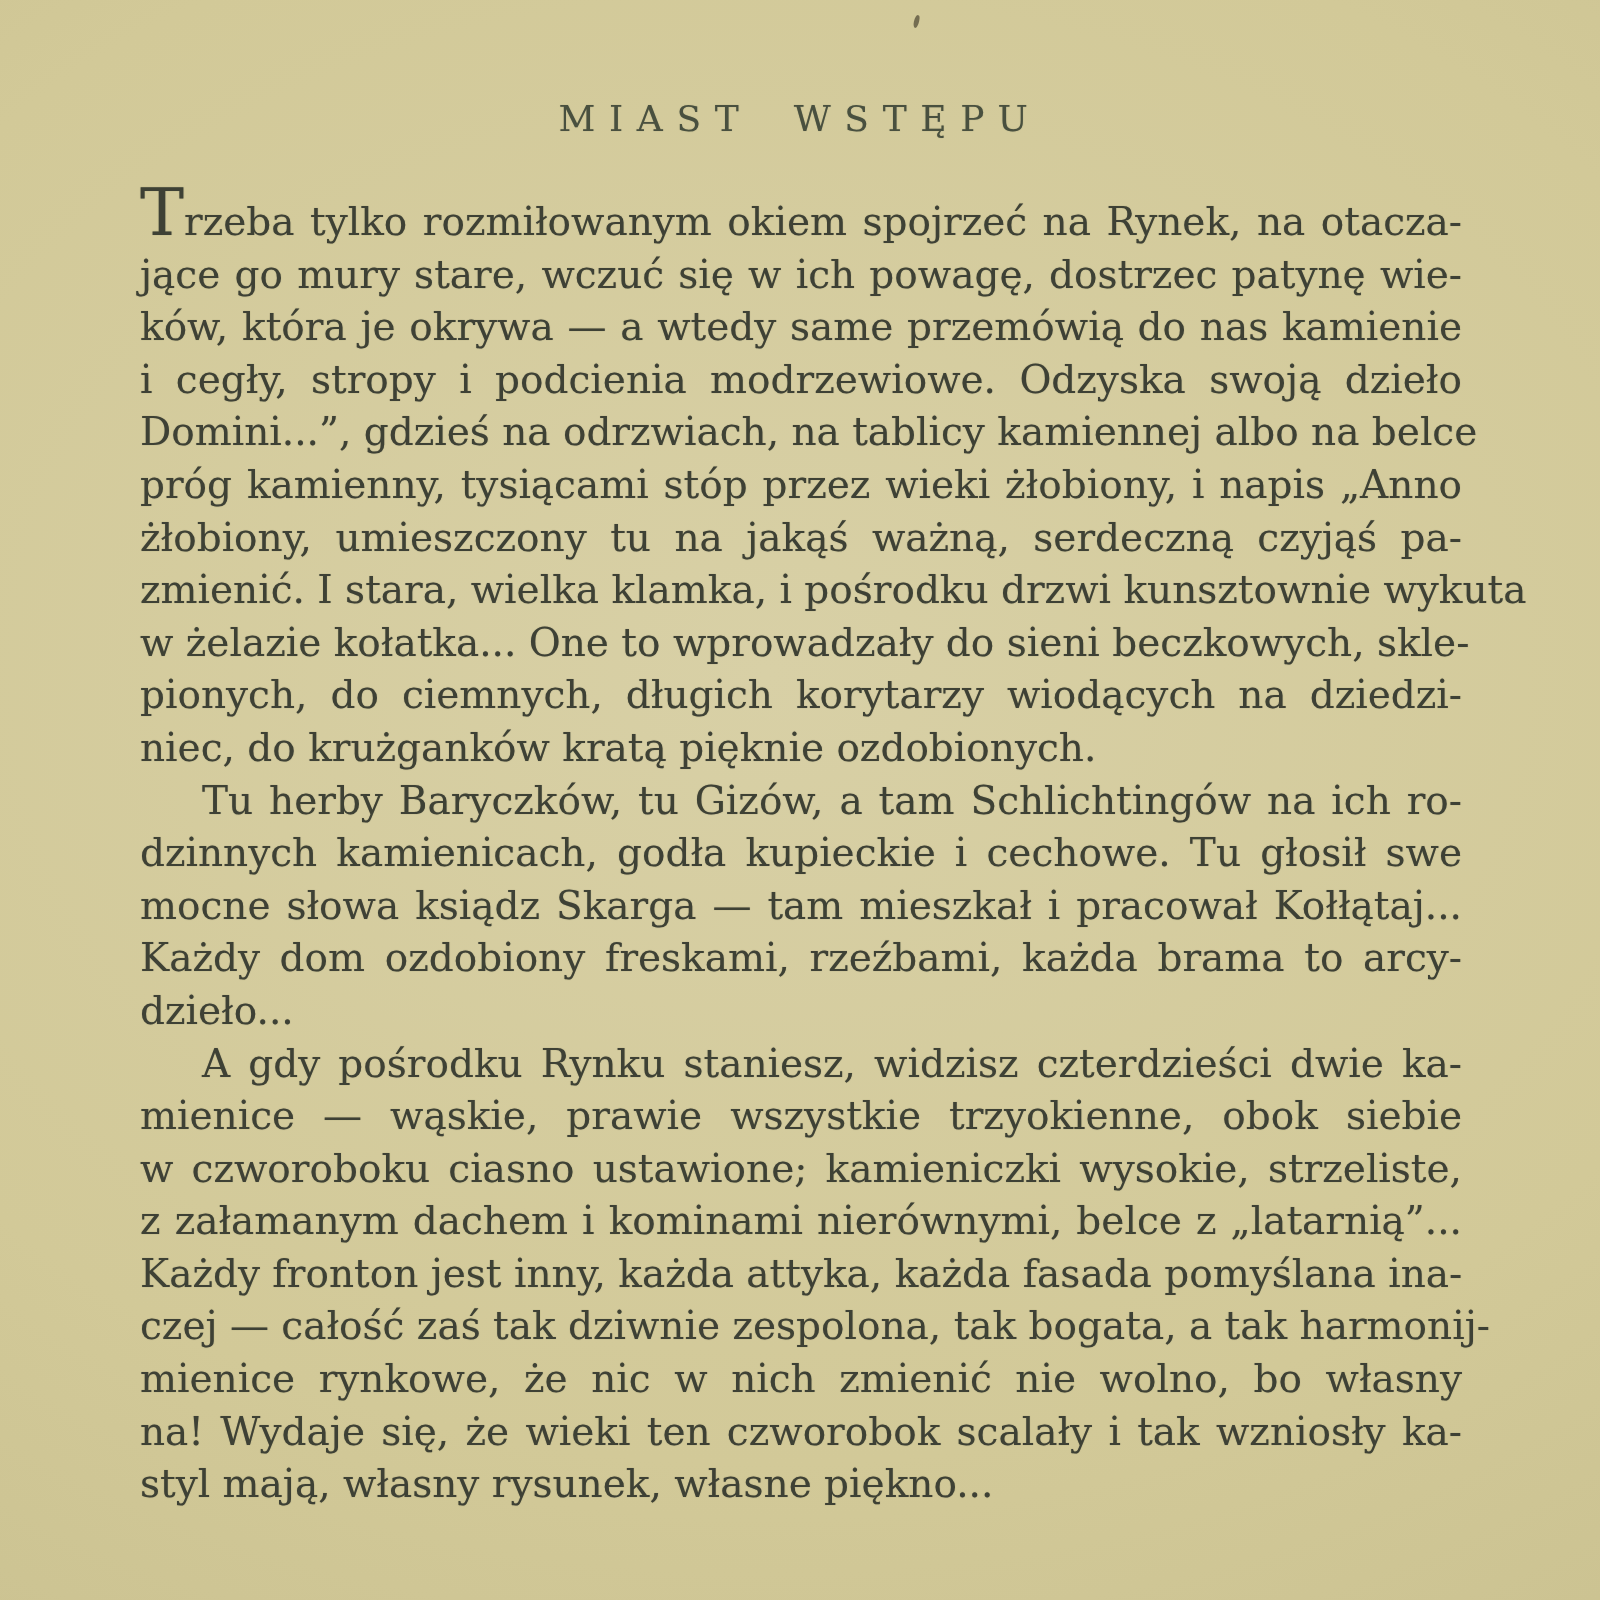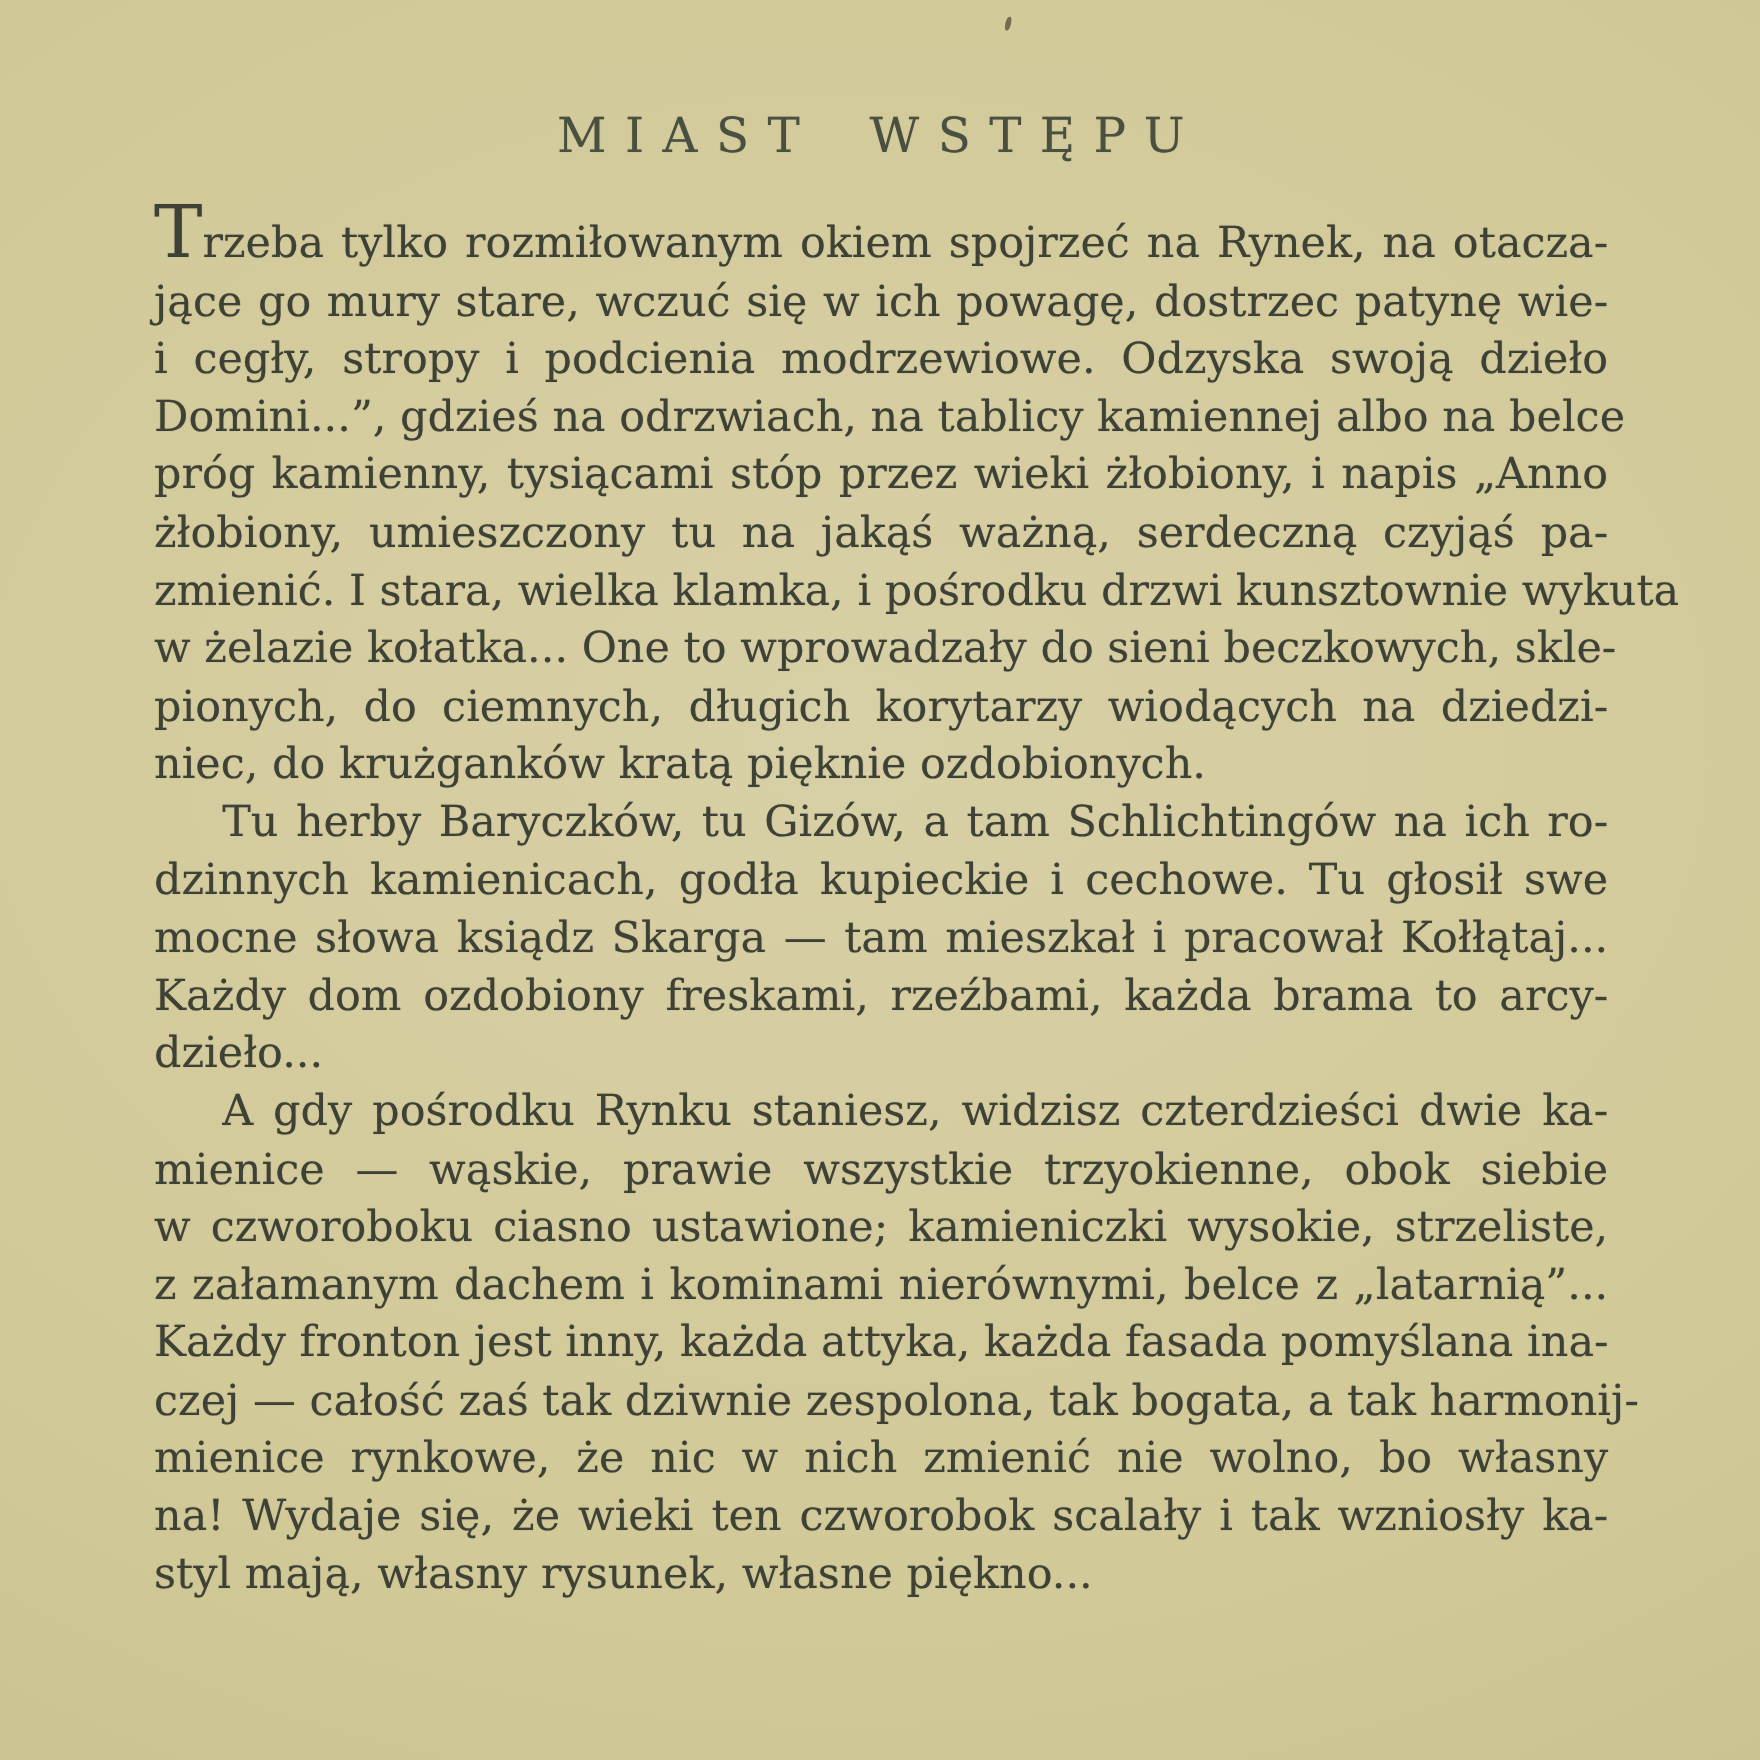--- a/index.html
+++ b/index.html
@@ -17,21 +17,21 @@
   .page {
     position: absolute;
     inset: 0;
   }
   .heading {
     position: absolute;
     top: 98px;
     left: 0;
     width: 100%;
     text-align: center;
-    font-size: 44px;
+    font-size: 36px;
     font-weight: normal;
     letter-spacing: 0.38em;
     word-spacing: 16px;
     color: var(--heading-ink);
     margin: 0;
     text-shadow: 0 0 1px rgba(60,70,55,0.35);
   }
   .text-block {
     position: absolute;
     left: 140px;
@@ -73,20 +73,21 @@
 </style>
 </head>
 <body>
 
 <div class="page">
   <div class="speck"></div>
   <h1 class="heading">MIAST WSTĘPU</h1>
   <div class="text-block">
       <div class="line"><span class="dropcap">T</span>rzeba tylko rozmiłowanym okiem spojrzeć na Rynek, na otacza-</div>
       <div class="line">jące go mury stare, wczuć się w ich powagę, dostrzec patynę wie-</div>
+      <div class="line">ków, która je okrywa — a wtedy same przemówią do nas kamienie</div>
       <div class="line">i cegły, stropy i podcienia modrzewiowe. Odzyska swoją dzieło</div>
       <div class="line">Domini...”, gdzieś na odrzwiach, na tablicy kamiennej albo na belce</div>
       <div class="line">próg kamienny, tysiącami stóp przez wieki żłobiony, i napis „Anno</div>
       <div class="line">żłobiony, umieszczony tu na jakąś ważną, serdeczną czyjąś pa-</div>
       <div class="line">zmienić. I stara, wielka klamka, i pośrodku drzwi kunsztownie wykuta</div>
       <div class="line">w żelazie kołatka... One to wprowadzały do sieni beczkowych, skle-</div>
       <div class="line">pionych, do ciemnych, długich korytarzy wiodących na dziedzi-</div>
       <div class="line para-end">niec, do krużganków kratą pięknie ozdobionych.</div>
       <div class="line indent">Tu herby Baryczków, tu Gizów, a tam Schlichtingów na ich ro-</div>
       <div class="line">dzinnych kamienicach, godła kupieckie i cechowe. Tu głosił swe</div>

